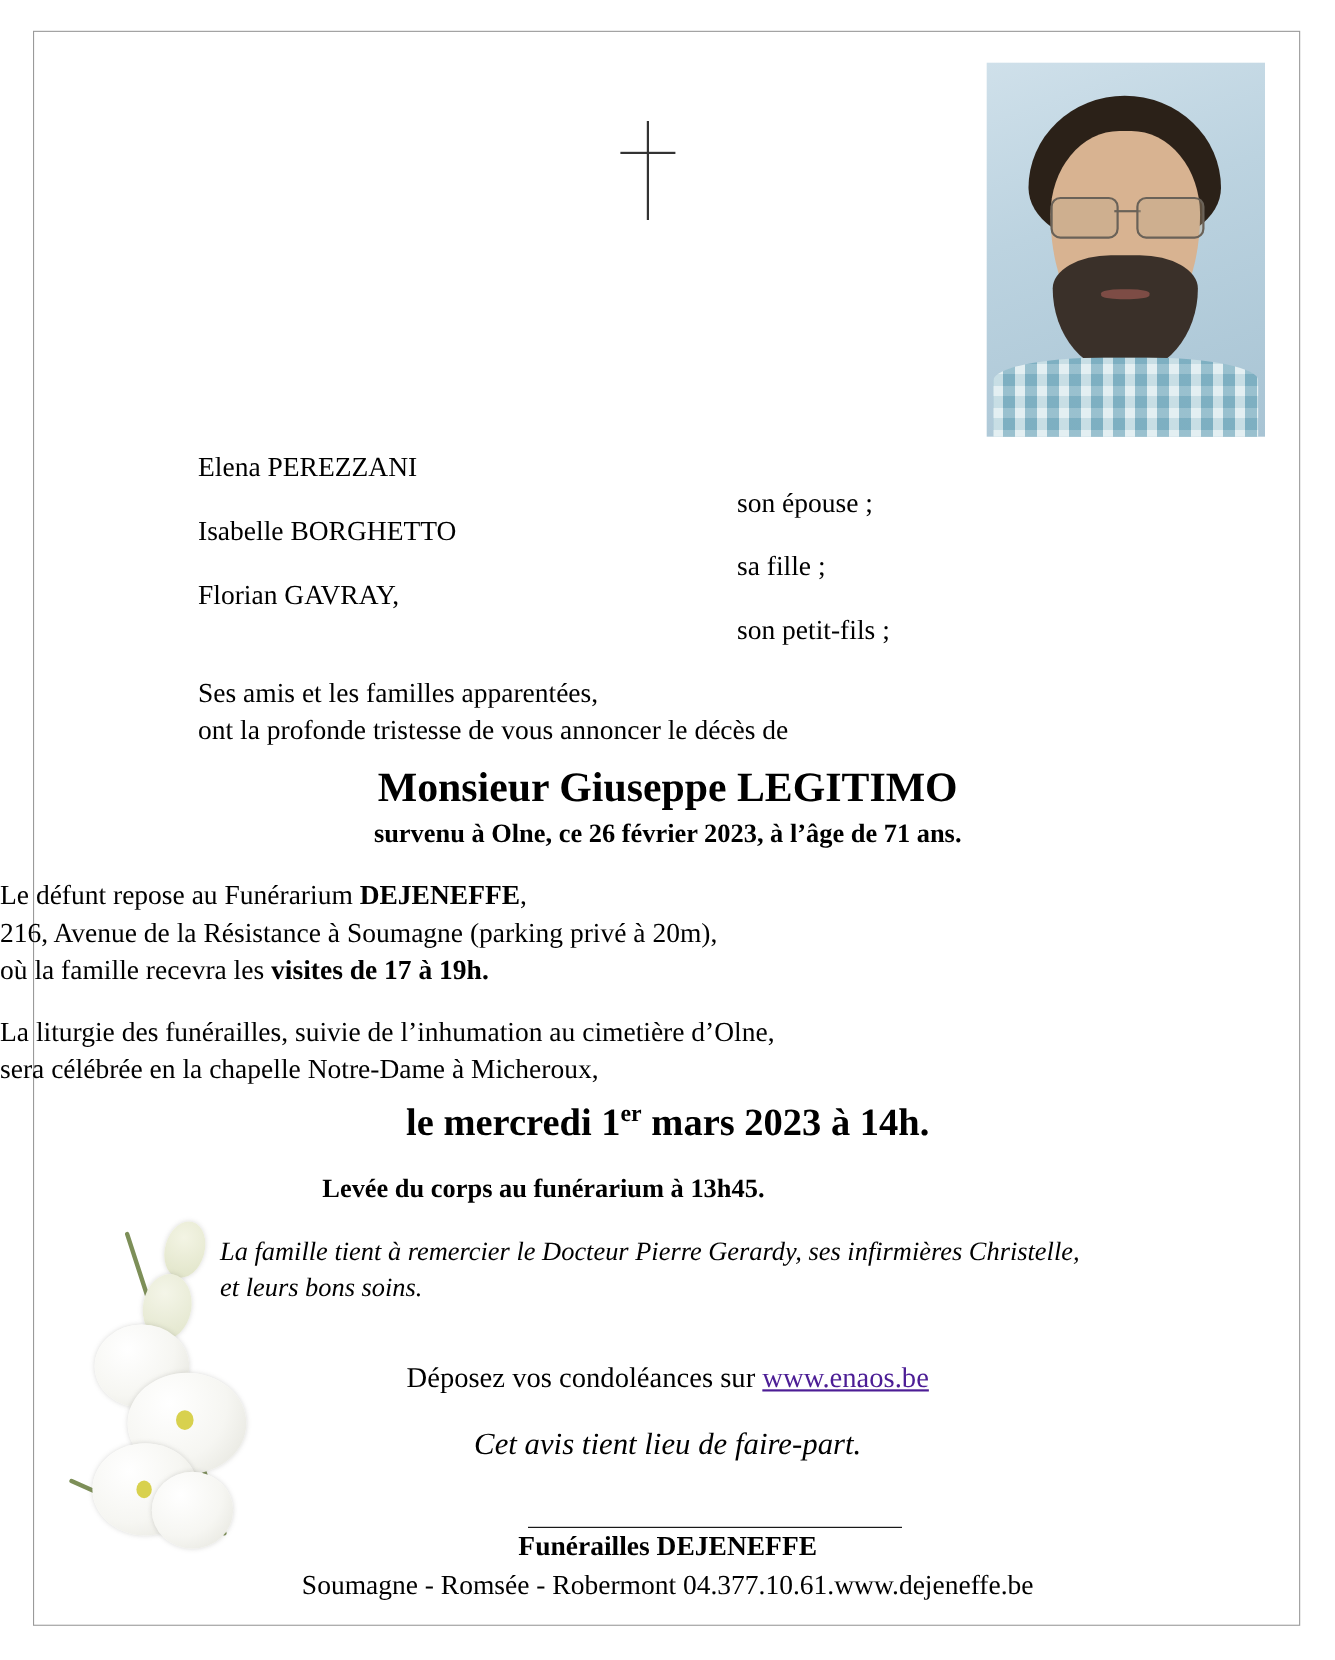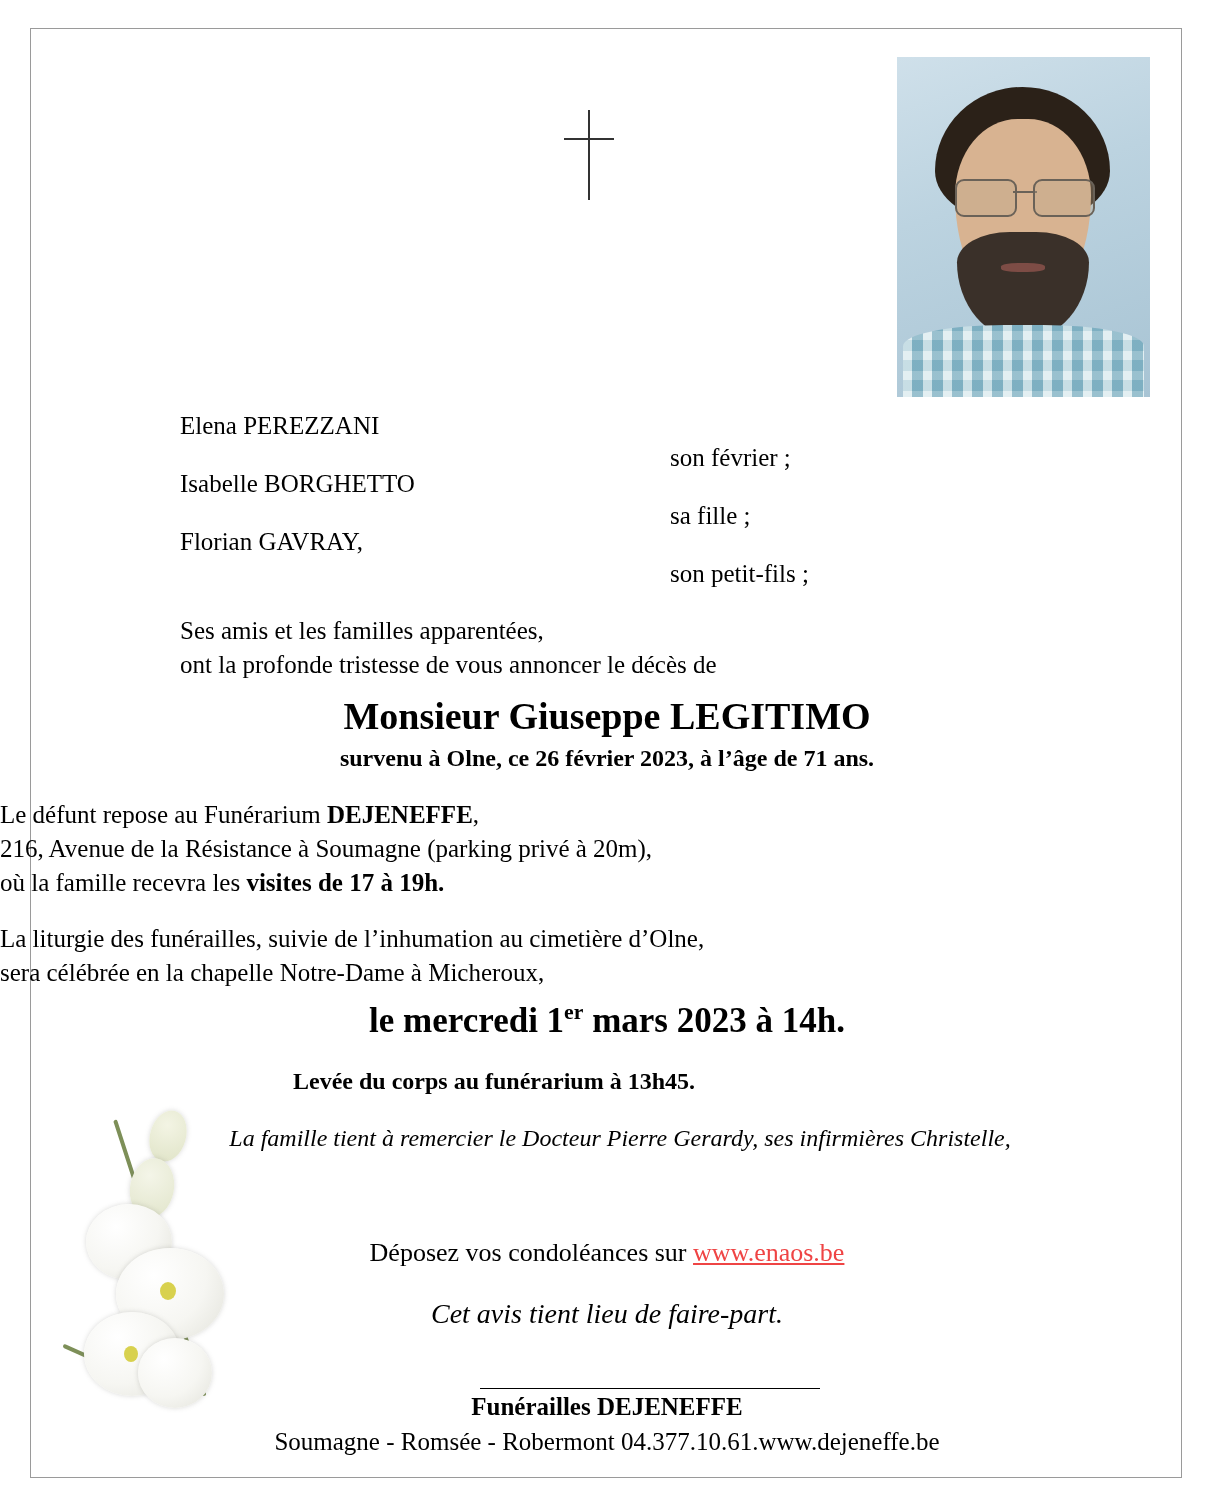--- a/index.html
+++ b/index.html
@@ -272,35 +272,35 @@
     width: 988px;
     text-align: center;
     font-size: 24px;
     font-weight: bold;
   }
   .thanks {
     position: absolute;
     left: 200px;
     top: 1122px;
     width: 840px;
-    text-align: center;
+    text-align: left;
     font-size: 24px;
     font-style: italic;
     line-height: 33px;
   }
   .condolences {
     position: absolute;
     left: 0;
     top: 1238px;
     width: 1214px;
     text-align: center;
     font-size: 26px;
   }
   .condolences a {
-    color: #ef4444;
+    color: #4c1d95;
     text-decoration: underline;
   }
   .faire-part {
     position: absolute;
     left: 0;
     top: 1298px;
     width: 1214px;
     text-align: center;
     font-size: 28px;
     font-style: italic;
@@ -368,21 +368,21 @@
     <div class="bloom b6"></div>
     <div class="center c1"></div>
     <div class="center c2"></div>
   </div>
 
   <div class="content">
 
     <div class="survivors">
       <div class="surv-row">
         <span class="surv-name">Elena PEREZZANI</span>
-        <span class="surv-rel">son février ;</span>
+        <span class="surv-rel">son épouse ;</span>
       </div>
       <div class="surv-row">
         <span class="surv-name">Isabelle BORGHETTO</span>
         <span class="surv-rel">sa fille ;</span>
       </div>
       <div class="surv-row">
         <span class="surv-name">Florian GAVRAY,</span>
         <span class="surv-rel">son petit-fils ;</span>
       </div>
     </div>
@@ -411,20 +411,21 @@
     </div>
 
     <div class="datetime">
       <span>le mercredi 1</span><sup>er</sup><span> mars 2023 à 14h.</span>
     </div>
 
     <div class="levee">Levée du corps au funérarium à 13h45.</div>
 
     <div class="thanks">
       <div>La famille tient à remercier le Docteur Pierre Gerardy, ses infirmières Christelle,</div>
+      <div>et leurs bons soins.</div>
     </div>
 
     <div class="condolences">
       <span>Déposez vos condoléances sur </span><a href="#">www.enaos.be</a>
     </div>
 
     <div class="faire-part">Cet avis tient lieu de faire-part.</div>
 
     <div class="footer-rule"></div>
     <div class="footer-name">Funérailles DEJENEFFE</div>

